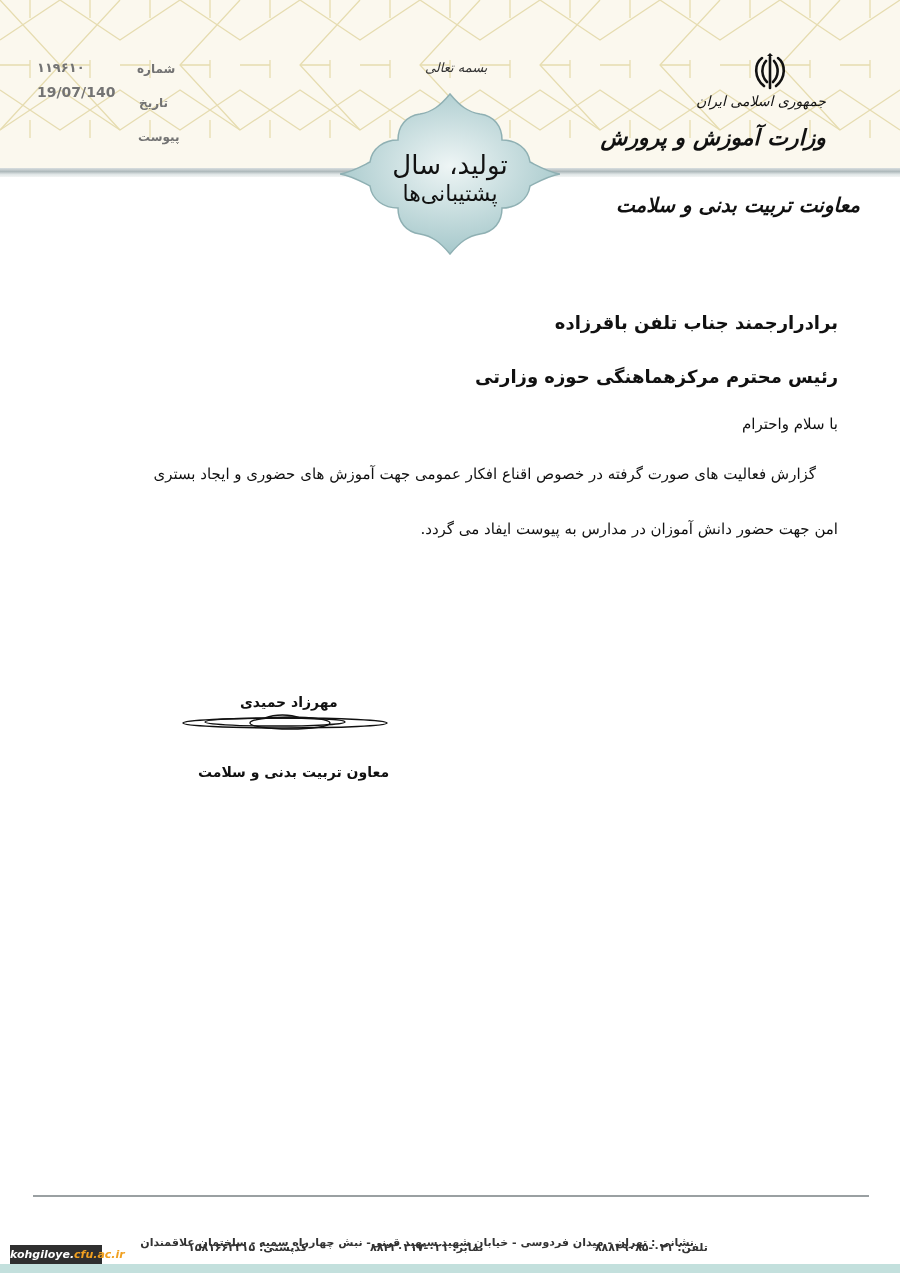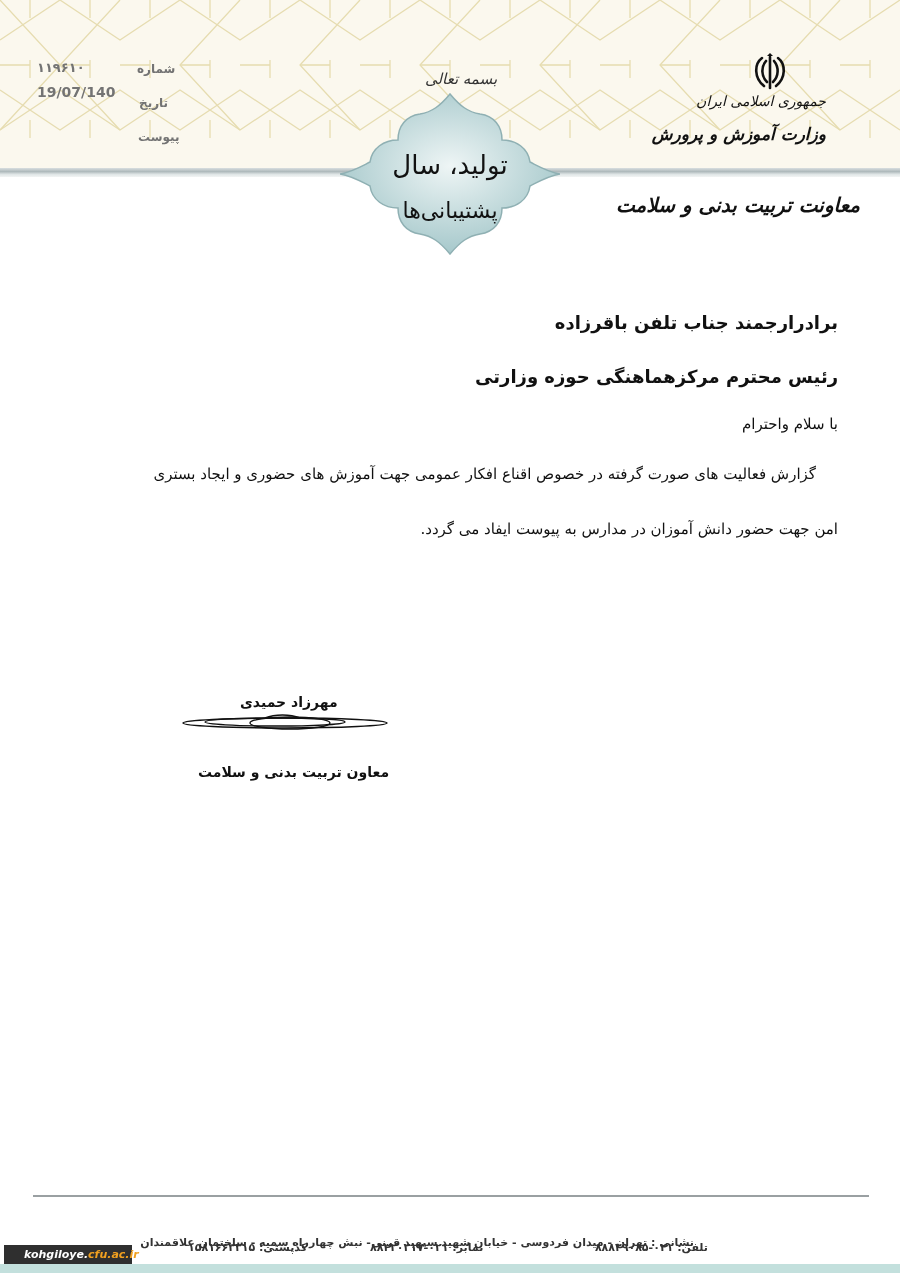--- a/index.html
+++ b/index.html
@@ -11,39 +11,39 @@
                  background: #fbf8ee; overflow: hidden; }
   .header-band svg.pattern { position: absolute; left: 0; top: 0; }
   .header-divider { position: absolute; left: 0; top: 168px; width: 900px; height: 9px;
                     background: linear-gradient(#d9dfe0, #aeb9bb 40%, #dfe5e6 70%, #f2f4f4); }
 
   
   .cartouche { position: absolute; left: 340px; top: 92px; width: 220px; height: 164px; }
   .cartouche-text { position: absolute; left: 340px; width: 220px; text-align: center;
                     font-family: "DejaVu Sans", sans-serif; color: #111; direction: rtl; }
   .slogan-1 { top: 150px; font-size: 26px; letter-spacing: 2px; }
-  .slogan-2 { top: 198px; font-size: 22px; letter-spacing: 3px; }
-  .bismillah { position: absolute; left: 425px; top: 70px; font-size: 15px; font-style: italic;
+  .slogan-2 { top: 181px; font-size: 22px; letter-spacing: 3px; }
+  .bismillah { position: absolute; left: 425px; top: 60px; font-size: 13px; font-style: italic;
                color: #333; direction: rtl; font-family: "DejaVu Serif", serif; }
 
   
   .meta { position: absolute; font-family: "DejaVu Sans", sans-serif; font-weight: bold; font-size: 12px; color: #737373; }
   .meta-label { direction: rtl; }
   .meta-number-label { left: 137px; top: 62px; }
   .meta-date-label   { left: 139px; top: 96px; }
   .meta-att-label    { left: 138px; top: 130px; }
   .meta-number-val { left: 37px; top: 60px; font-size: 13px; }
   .meta-date-val   { left: 37px; top: 84px; font-size: 14px; }
 
   
   .emblem { position: absolute; left: 750px; top: 52px; width: 40px; height: 40px; }
   .ministry { position: absolute; right: 74px; text-align: right; direction: rtl;
               font-family: "DejaVu Serif", serif; font-style: italic; color: #111; }
   .ministry-1 { top: 93px; font-size: 14px; }
-  .ministry-2 { top: 124px; font-size: 17px; font-weight: bold; }
+  .ministry-2 { top: 124px; font-size: 22px; font-weight: bold; }
   .dept { position: absolute; right: 40px; top: 193px; font-size: 20px; direction: rtl;
           font-family: "DejaVu Serif", serif; font-style: italic; font-weight: bold; }
 
   
   .body-text { position: absolute; right: 62px; direction: rtl; text-align: right; }
   .recipient-1 { top: 312px; font-size: 18px; font-weight: bold; }
   .recipient-2 { top: 366px; font-size: 18px; font-weight: bold; }
   .greeting { top: 415px; font-size: 15px; font-family: "DejaVu Serif", serif; }
   .para-1 { top: 465px; right: 84px; font-size: 15px; font-family: "DejaVu Serif", serif; margin-left: 40px; }
   .para-2 { top: 520px; font-size: 15px; font-family: "DejaVu Serif", serif; }
@@ -56,22 +56,22 @@
   
   .footer-rule { position: absolute; left: 33px; top: 1195px; width: 836px; height: 2px; background: #9aa0a2; }
   .footer-line { position: absolute; direction: rtl; font-size: 11px; color: #333; font-weight: bold; }
   .footer-address { right: 206px; top: 1212px; margin-top: 24px; }
   .footer-phone { right: 192px; top: 1241px; }
   .footer-fax { right: 530px; top: 1241px; }
   .footer-postal { right: 590px; top: 1241px; }
   .footer-fax { left: 370px; right: auto; }
   .footer-postal { left: 188px; right: auto; }
   .footer-band { position: absolute; left: 0; top: 1264px; width: 900px; height: 9px; background: #c3e0dd; }
-  .watermark { position: absolute; left: 4px; top: 1245px; width: 128px; height: 19px; background: #2f2f2f;
-               font-size: 11px; font-weight: bold; font-style: italic; color: #fff; line-height: 19px; padding-left: 20px; box-sizing: border-box; }
+  .watermark { position: absolute; left: 10px; top: 1245px; width: 92px; height: 19px; background: #2f2f2f;
+               font-size: 11px; font-weight: bold; font-style: italic; color: #fff; line-height: 19px; padding-left: 0; box-sizing: border-box; }
   .watermark .accent { color: #f0a020; }
 </style>
 </head>
 <body>
 
 <div class="header-band">
   <svg class="pattern" width="900" height="172" viewBox="0 0 900 172">
     <g stroke="#e6dcb0" stroke-width="1.3" fill="none">
       <path d="M0 40 L60 0 L120 40 L180 0 L240 40 L300 0 L360 40 L420 0 L480 40 L540 0 L600 40 L660 0 L720 40 L780 0 L840 40 L900 0"></path>
       <path d="M0 130 L60 90 L120 130 L180 90 L240 130 L300 90 L360 130 L420 90 L480 130 L540 90 L600 130 L660 90 L720 130 L780 90 L840 130 L900 90"></path>

